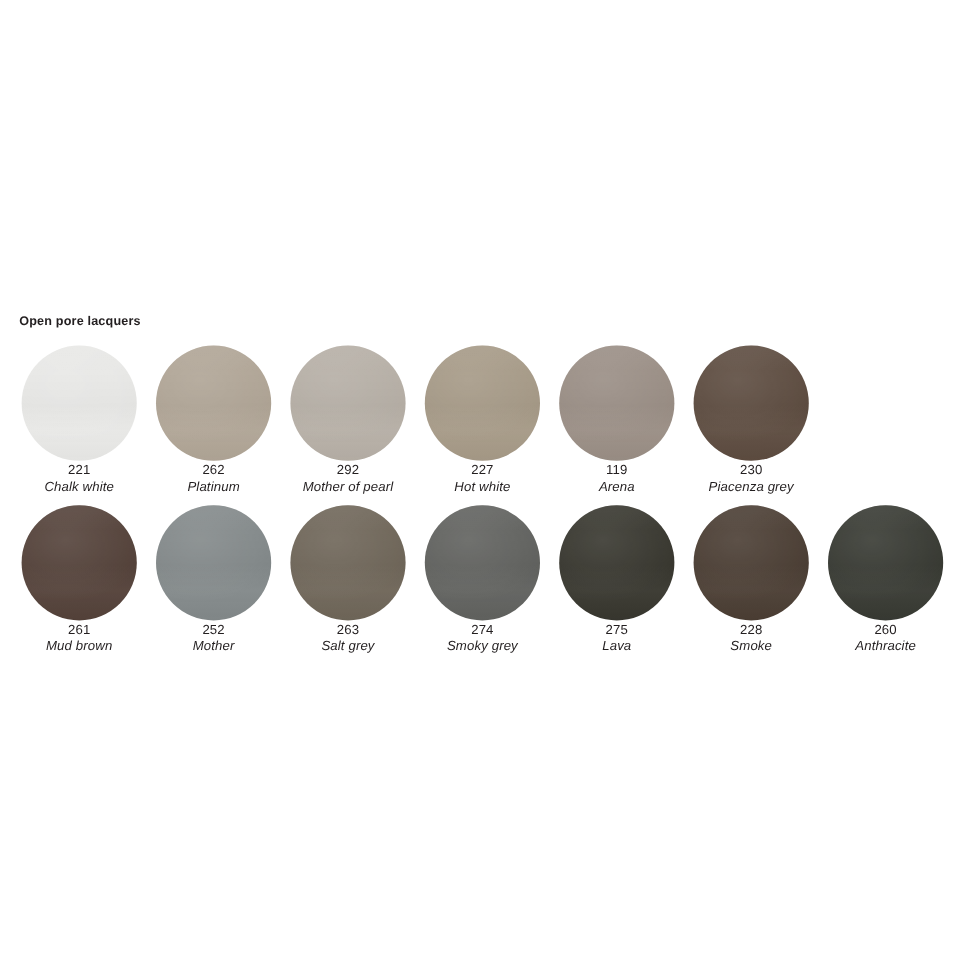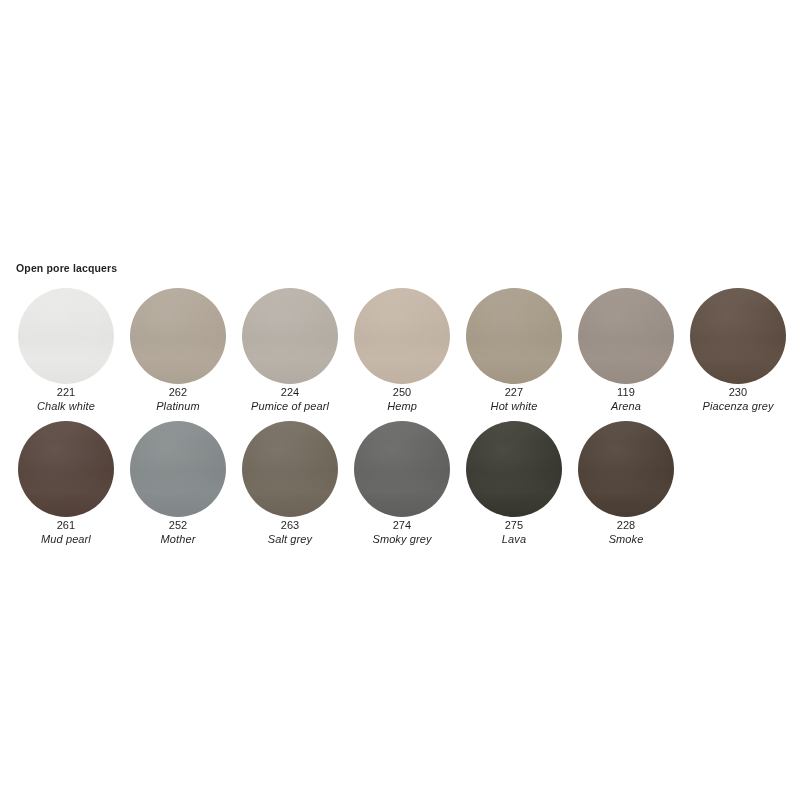--- a/index.html
+++ b/index.html
@@ -146,34 +146,25 @@
           <span class="swatch-code">262</span>
           <span class="swatch-name">Platinum</span>
         </div>
       </div>
 
       <div class="swatch-cell">
         <div class="swatch-disc-wrap">
           <div class="swatch-disc" style="background-color: rgb(182, 175, 166);"></div>
         </div>
         <div class="swatch-caption">
-          <span class="swatch-code">224</span>
-          <span class="swatch-name">Pumice of pearl</span>
-        </div>
-      </div>
-
-      <div class="swatch-cell">
-        <div class="swatch-disc-wrap">
-          <div class="swatch-disc" style="background-color: rgb(196, 181, 165);"></div>
-        </div>
-        <div class="swatch-caption">
-          <span class="swatch-code">250</span>
-          <span class="swatch-name">Hemp</span>
-        </div>
-      </div>
+          <span class="swatch-code">292</span>
+          <span class="swatch-name">Mother of pearl</span>
+        </div>
+      </div>
+
 
       <div class="swatch-cell">
         <div class="swatch-disc-wrap">
           <div class="swatch-disc" style="background-color: rgb(166, 154, 135);"></div>
         </div>
         <div class="swatch-caption">
           <span class="swatch-code">227</span>
           <span class="swatch-name">Hot white</span>
         </div>
       </div>
@@ -201,21 +192,21 @@
     </div>
 
     <div class="swatch-row">
 
       <div class="swatch-cell">
         <div class="swatch-disc-wrap">
           <div class="swatch-disc" style="background-color: rgb(84, 66, 58);"></div>
         </div>
         <div class="swatch-caption">
           <span class="swatch-code">261</span>
-          <span class="swatch-name">Mud pearl</span>
+          <span class="swatch-name">Mud brown</span>
         </div>
       </div>
 
       <div class="swatch-cell">
         <div class="swatch-disc-wrap">
           <div class="swatch-disc" style="background-color: rgb(131, 137, 138);"></div>
         </div>
         <div class="swatch-caption">
           <span class="swatch-code">252</span>
           <span class="swatch-name">Mother</span>
@@ -255,17 +246,26 @@
       <div class="swatch-cell">
         <div class="swatch-disc-wrap">
           <div class="swatch-disc" style="background-color: rgb(75, 62, 52);"></div>
         </div>
         <div class="swatch-caption">
           <span class="swatch-code">228</span>
           <span class="swatch-name">Smoke</span>
         </div>
       </div>
 
+      <div class="swatch-cell">
+        <div class="swatch-disc-wrap">
+          <div class="swatch-disc" style="background-color: rgb(56, 58, 51);"></div>
+        </div>
+        <div class="swatch-caption">
+          <span class="swatch-code">260</span>
+          <span class="swatch-name">Anthracite</span>
+        </div>
+      </div>
 
     </div>
 
   </div>
 </div>
 
 </body></html>

